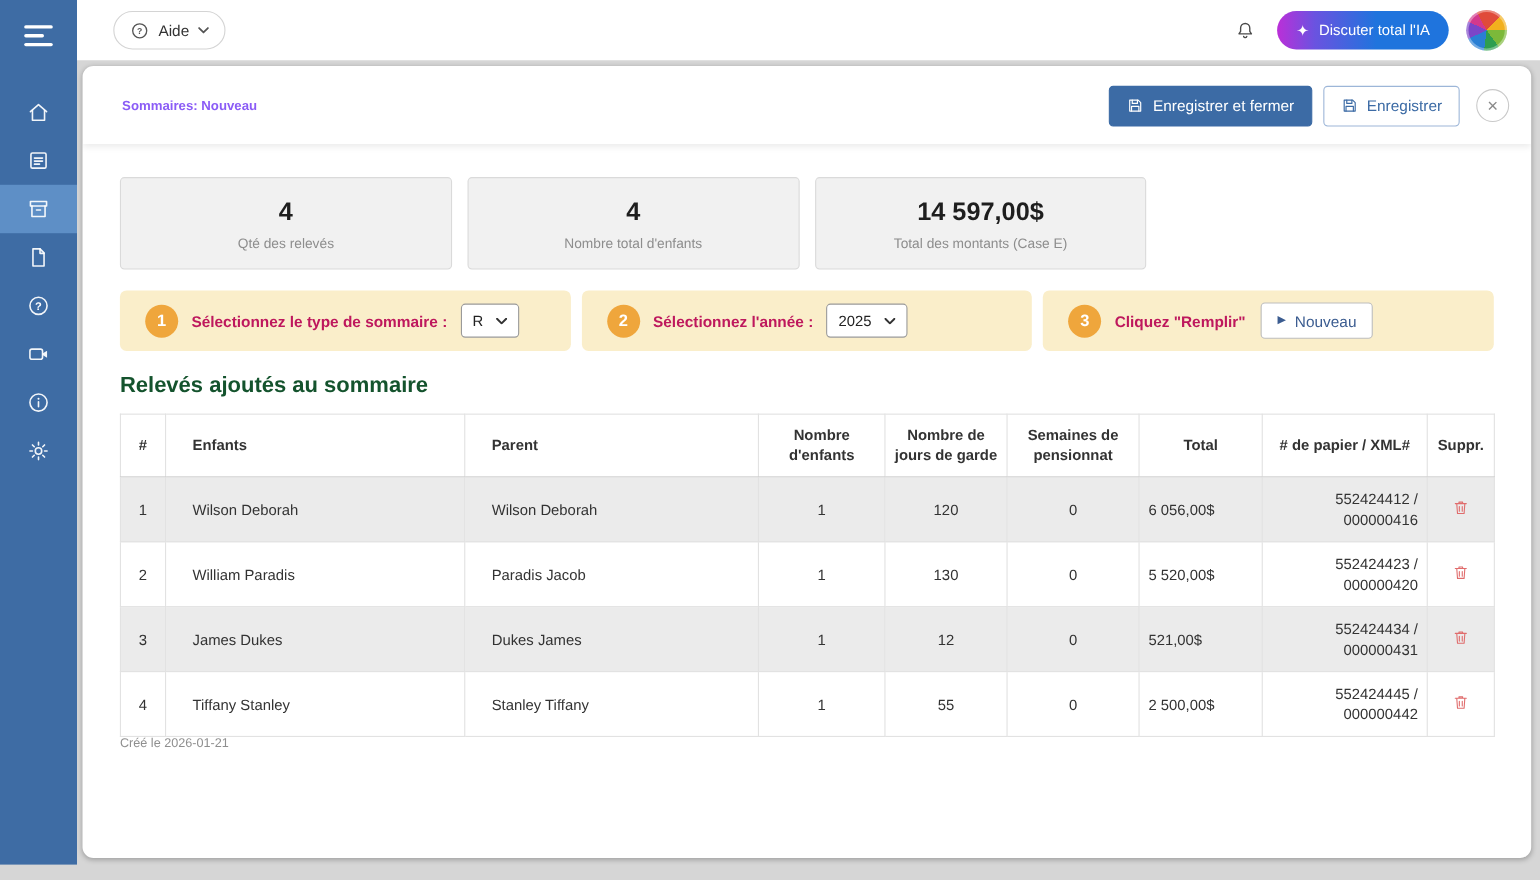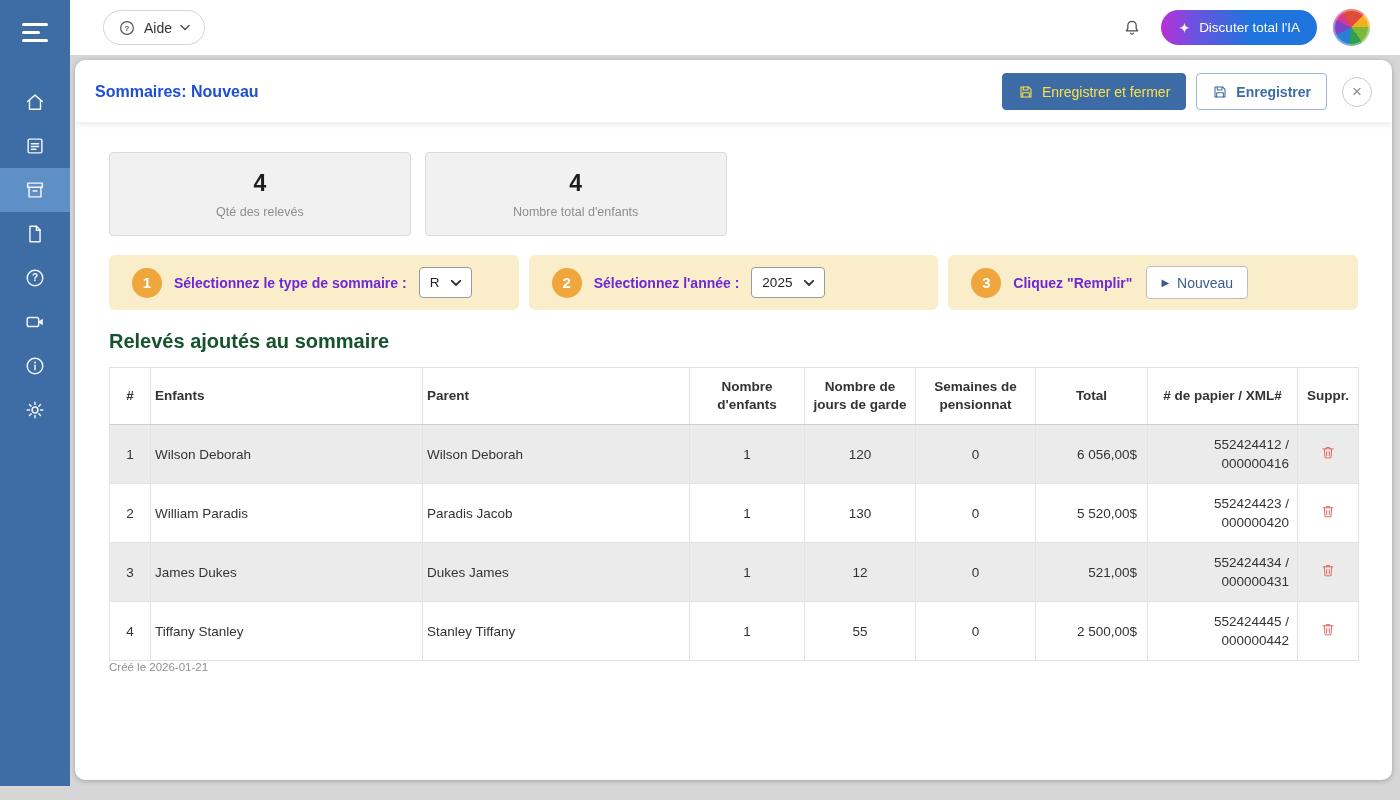--- a/index.html
+++ b/index.html
@@ -33,55 +33,55 @@
     color:#fff; font-size:13.5px; cursor:pointer; font-family:inherit; }
   .sparkle { font-size:14px; line-height:1; }
   .avatar { width:37px; height:37px; border-radius:50%; border:none; cursor:pointer; flex-shrink:0;
     background:conic-gradient(#e04b3a 0 12%, #f2b01e 12% 25%, #7cb93a 25% 40%, #2e9e4f 40% 52%, #2a7fd4 52% 68%, #7b45c8 68% 82%, #d3398c 82% 92%, #e04b3a 92% 100%);
     box-shadow:inset 0 0 0 2px rgba(255,255,255,.35); }
 
   
   .content { flex:1; background:#d6d6d6; padding:5px 8px 6px 5px; min-height:0; }
   .card { background:#fff; border-radius:10px; height:100%; box-shadow:0 1px 5px rgba(0,0,0,.25); display:flex; flex-direction:column; overflow:hidden; }
   .card-header { display:flex; align-items:center; justify-content:space-between; padding:13px 20px 12px; box-shadow:0 3px 6px rgba(0,0,0,.08); position:relative; z-index:2; }
-  .card-header h1 { font-size:16px; margin:0; color:#1d4ed8; font-weight:bold; }
+  .card-header h1 { font-size:12px; margin:16px; color:#8b5cf6; font-weight:bold; }
   .actions { display:flex; align-items:center; gap:10px; }
   .btn { display:flex; align-items:center; gap:8px; height:37px; padding:0 15px; border-radius:4px; font-size:14px; cursor:pointer; font-family:inherit; }
   .btn svg { width:16px; height:16px; fill:none; stroke:currentColor; stroke-width:1.6; stroke-linecap:round; stroke-linejoin:round; }
-  .btn.primary { background:#3c6ba5; border:1px solid #3c6ba5; color:#fde047; }
-  .btn.outline { background:#fff; border:1px solid #9db6d8; color:#3c6ba5;font-weight:bold; }
+  .btn.primary { background:#3c6ba5; border:1px solid #3c6ba5; color:#ffffff; }
+  .btn.outline { background:#fff; border:1px solid #9db6d8; color:#3c6ba5; }
   .close-btn { width:30px; height:30px; border-radius:50%; border:1px solid #c9c9c9; background:#fff; color:#8a8a8a; font-size:17px; line-height:1; cursor:pointer; display:flex; align-items:center; justify-content:center; margin-left:5px; font-family:inherit; }
 
   .card-body { padding:30px 34px 0; flex:1; overflow:hidden; }
 
   
   .stats { display:grid; grid-template-columns:repeat(4,1fr); gap:14px; }
   .stat { background:#f1f1f1; border:1px solid #dadada; border-radius:4px; height:84px; display:flex; flex-direction:column; align-items:center; justify-content:center; }
   .stat-value { font-size:23px; font-weight:bold; color:#1e1e1e; }
   .stat-label { font-size:12.5px; color:#8d8d8d; margin-top:8px; }
 
   
   .steps { display:grid; grid-template-columns:repeat(3,1fr); gap:10px; margin-top:19px; }
   .step { background:#faeeca; border-radius:6px; height:55px; display:flex; align-items:center; gap:12px; padding:0 12px 0 23px; }
   .step-num { width:30px; height:30px; border-radius:50%; background:#efa63c; color:#fff; font-weight:bold; font-size:15px; display:flex; align-items:center; justify-content:center; flex-shrink:0; }
-  .step-label { font-size:14px; font-weight:bold; color:#6d28d9; white-space:nowrap; }
+  .step-label { font-size:14px; font-weight:bold; color:#be185d; white-space:nowrap; }
   .select-box { display:flex; align-items:center; gap:12px; background:#fff; border:1px solid #9a9a9a; border-radius:4px; height:31px; padding:0 10px; font-size:13.5px; color:#222; cursor:pointer; font-family:inherit; }
   .select-box svg { width:10px; height:6px; stroke:#333; stroke-width:1.8; fill:none; stroke-linecap:round; stroke-linejoin:round; }
   .remplir-btn { display:flex; align-items:center; gap:8px; background:#fff; border:1px solid #bdbdbd; border-radius:4px; height:33px; padding:0 14px; font-size:14px; color:#3b5c90; cursor:pointer; margin-left:2px; font-family:inherit; }
   .play { font-size:10px; line-height:1; }
 
   .section-title { font-size:20px; color:#14532d; margin:20px 0 14px; font-weight:bold; }
 
   
   table { width:100%; border-collapse:collapse; table-layout:fixed; }
   th, td { border:1px solid #e2e2e2; font-size:13.5px; color:#333; vertical-align:middle; }
   th { font-weight:bold; padding:10px 8px; line-height:18px; text-align:center; background:#fff; border-bottom-color:#cfcfcf; }
   td { padding:10px 8px; line-height:19px; text-align:center; }
-  .al { text-align:left; padding-left:4px; }
-  .ar { text-align:right; padding-right:10px; }
+  .al { text-align:left; padding-left:24px; }
+  .ar { text-align:left; padding-right:10px; }
   .pre { white-space:pre-line;text-align:right; }
   tbody tr:nth-child(odd) { background:#ebebeb; }
   .trash { background:none; border:none; cursor:pointer; padding:2px; }
   .trash svg { width:16px; height:17px; stroke:#e06c6c; fill:none; stroke-width:1.5; stroke-linecap:round; stroke-linejoin:round; }
 
   .created { font-size:11.5px; color:#8f8f8f; }
 
   .qmark-icon { width:18px; height:18px; }
   .chev-icon { width:10px; height:7px; stroke:#555; stroke-width:1.6; fill:none; stroke-linecap:round; stroke-linejoin:round; }
   .bell-icon { width:20px; height:20px; stroke:#4a4a4a; fill:none; stroke-width:1.5; stroke-linecap:round; stroke-linejoin:round; }
@@ -213,20 +213,24 @@
 
           <div class="stats">
             <div class="stat">
               <div class="stat-value">4</div>
               <div class="stat-label">Qté des relevés</div>
             </div>
             <div class="stat">
               <div class="stat-value">4</div>
               <div class="stat-label">Nombre total d'enfants</div>
             </div>
+            <div class="stat">
+              <div class="stat-value">14 597,00$</div>
+              <div class="stat-label">Total des montants (Case E)</div>
+            </div>
           </div>
 
           <div class="steps">
             <div class="step">
               <span class="step-num">1</span>
               <span class="step-label">Sélectionnez le type de sommaire :</span>
               <button class="select-box">
                 <span>R</span>
                 <svg viewBox="0 0 10 6">
                     <polyline points="0.8,0.8 5,5 9.2,0.8"></polyline>

